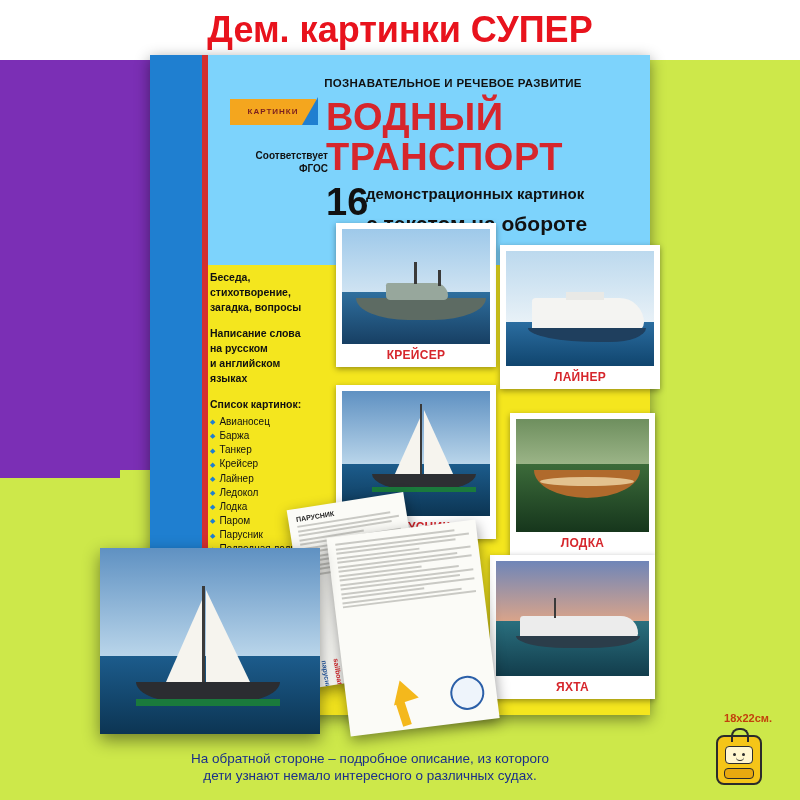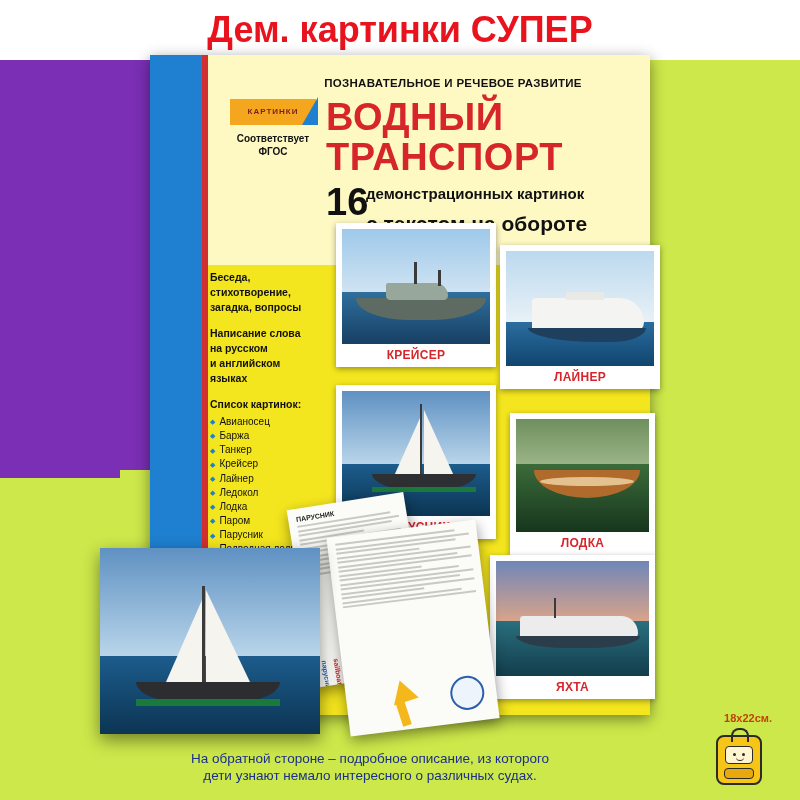--- a/index.html
+++ b/index.html
@@ -61,21 +61,21 @@
     overflow:hidden;
   }
   .spine-accent {
     position:absolute; left:52px; top:0; width:6px; height:660px;
     background:#d32f2f;
   }
 
   
   .head-zone {
     position:absolute; left:58px; top:0px; width:442px; height:210px;
-    background:#fef9c3;
+    background:#7dd3fc;
   }
   .kicker {
     position:absolute; left:60px; top:22px; width:370px;
     font-size:11.5px; font-weight:bold; color:#111; letter-spacing:.3px;
     text-align:center;
   }
   .logo-box {
     position:absolute; left:10px; top:42px; width:110px; height:105px;
     text-align:center;
   }
@@ -90,21 +90,21 @@
     background:#f4a61e; color:#7a1f1f;
     font-size:8px; font-weight:bold; line-height:26px;
     letter-spacing:1px;
     position:relative;
   }
   .logo-tri {
     position:absolute; right:-2px; top:-2px;
     width:0;height:0;border-left:16px solid transparent;border-bottom:28px solid #1f7fd0;
   }
   .logo-fgos {
-    margin-top:8px; font-size:10px; font-weight:bold; color:#111; line-height:1.25;
+    margin-top:25px; font-size:10px; font-weight:bold; color:#111; line-height:1.25;text-align:right;
   }
   .title1 {
     position:absolute; left:118px; top:44px; width:330px;
     font-size:38px; font-weight:bold; color:#d6262c; line-height:0.98;
     letter-spacing:.5px;
   }
   .title2 {
     position:absolute; left:118px; top:84px; width:340px;
     font-size:38px; font-weight:bold; color:#d6262c; line-height:0.98;
     letter-spacing:.5px;

